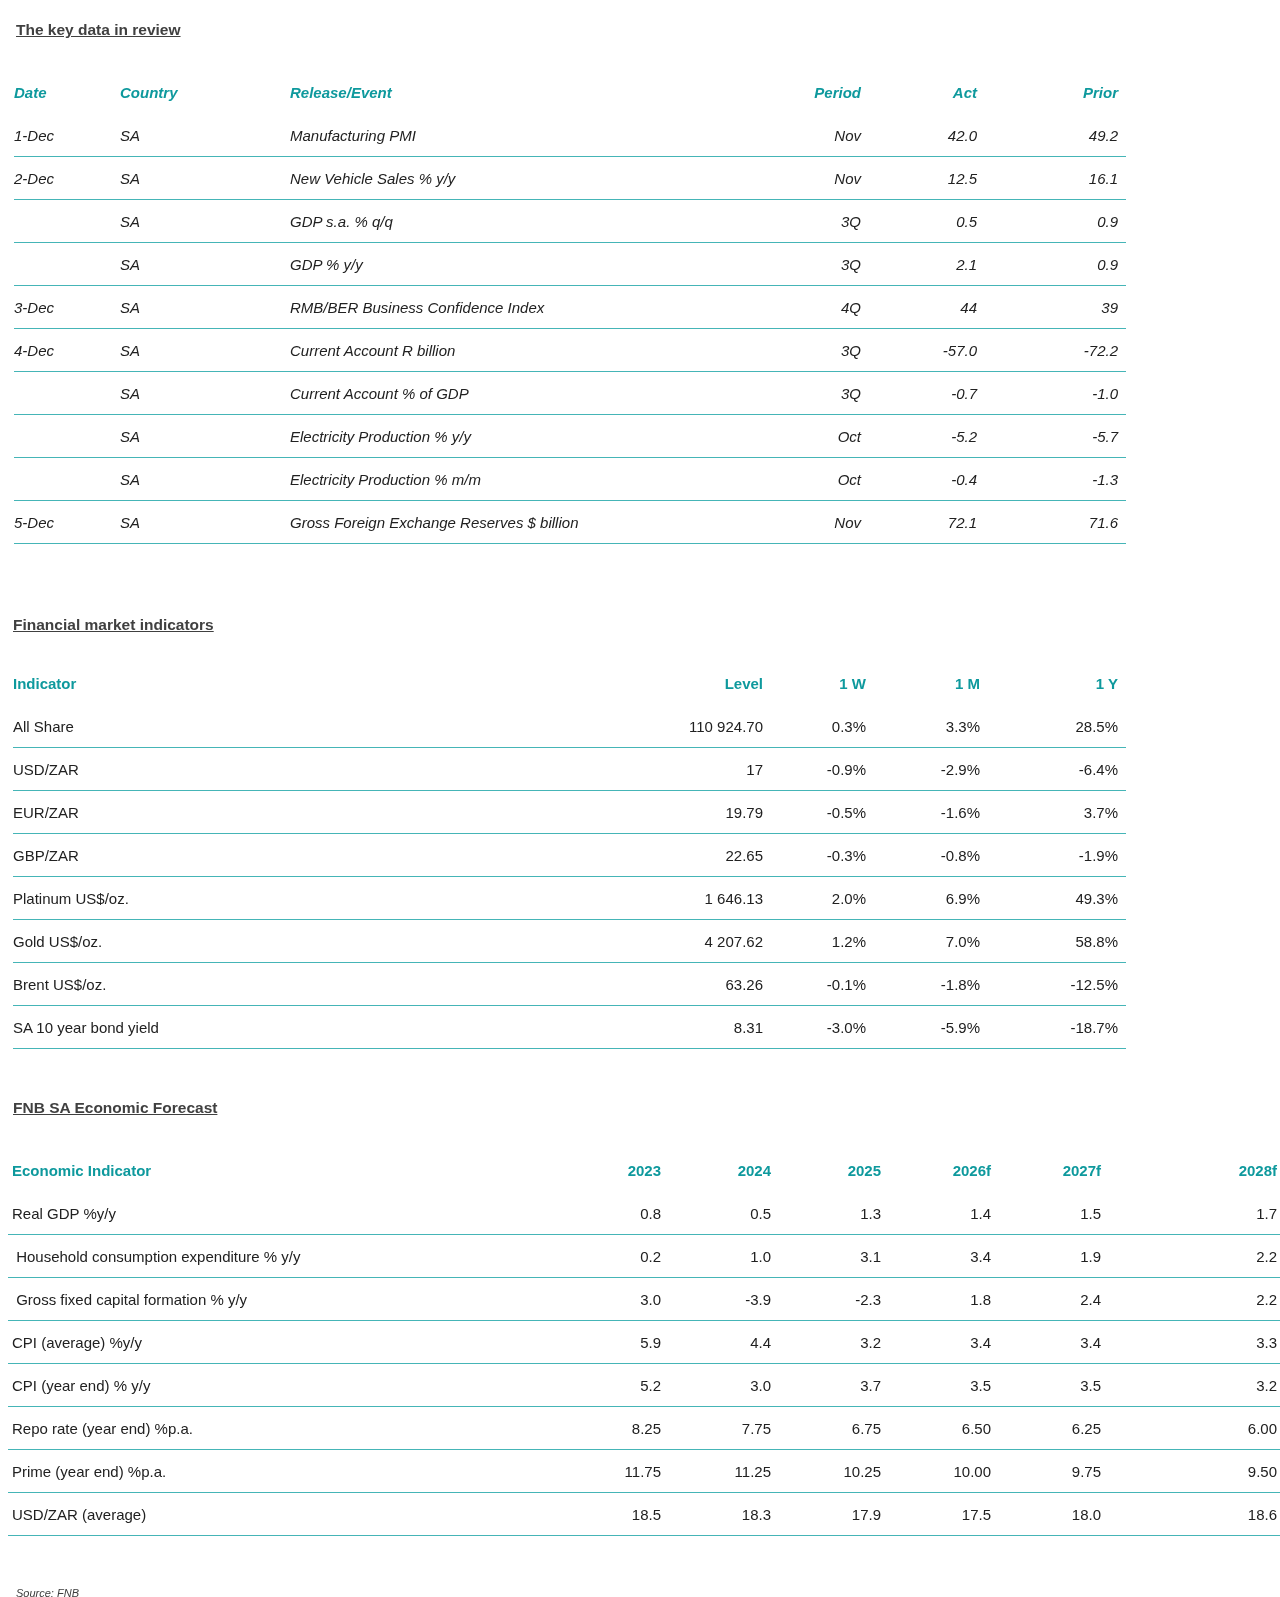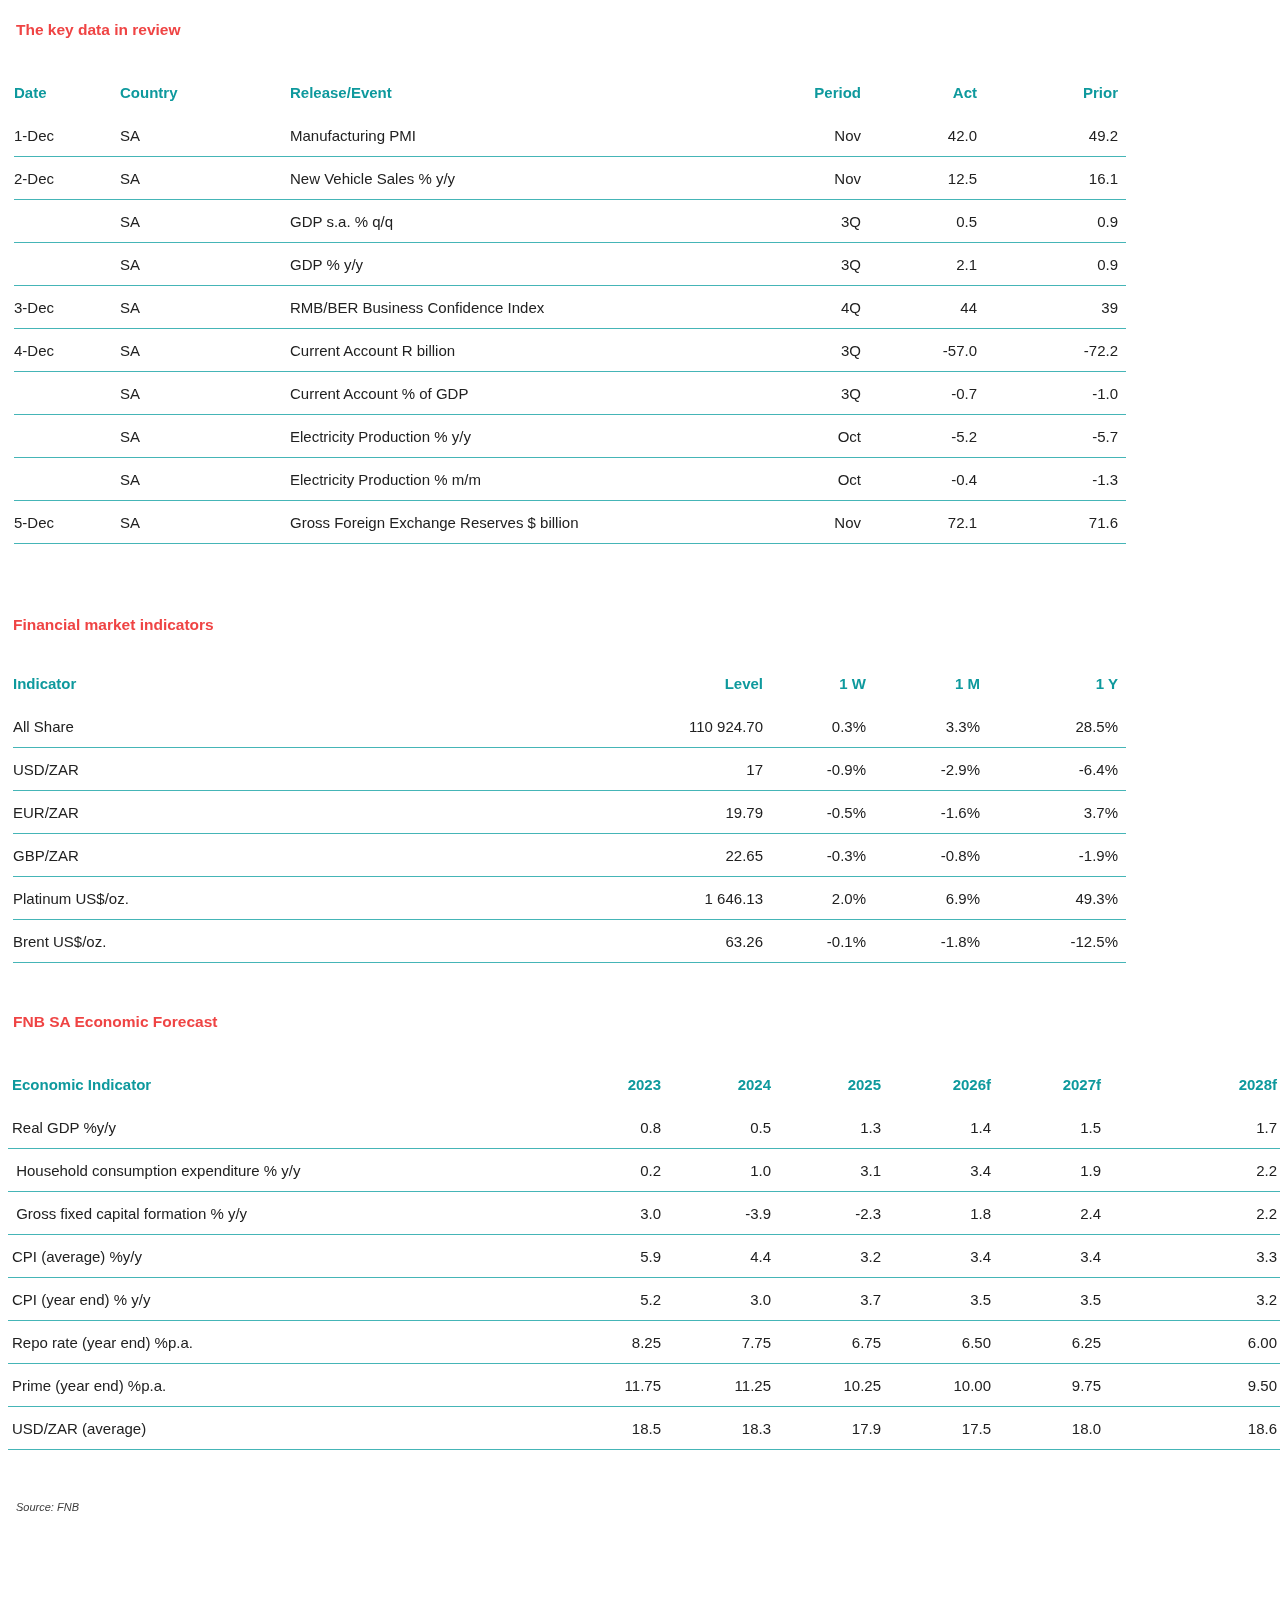--- a/index.html
+++ b/index.html
@@ -10,22 +10,23 @@
     height: 1597px;
     overflow: hidden;
     font-family: "Liberation Sans", sans-serif;
     color: #1f1f1f;
   }
   .page { position: relative; width: 1280px; height: 1597px; }
 
   .section-title {
     font-size: 15.5px;
     font-weight: bold;
-    color: #ef4444;
+    color: #404040;
     line-height: 18px;
+    text-decoration: underline;
   }
   #title-1 { margin: 21px 0 0 16px; }
   #title-2 { margin: 72px 0 0 13px; }
   #title-3 { margin: 50px 0 0 13px; }
 
   table {
     border-collapse: collapse;
     table-layout: fixed;
     font-size: 15px;
   }
@@ -40,21 +41,21 @@
     height: 42px;
     vertical-align: middle;
     padding: 0;
     border-bottom: 1.5px solid #45b5b7;
     color: #212121;
   }
   th.al { text-align: left; }
   th.ar, td.ar { text-align: right; }
 
   
-  #table-key-data { margin: 31px 0 0 14px; width: 1104px; }
+  #table-key-data { margin: 31px 0 0 14px; width: 1104px; font-style: italic; }
   #table-key-data th:nth-child(1), #table-key-data td:nth-child(1) { width: 106px; }
   #table-key-data th:nth-child(2), #table-key-data td:nth-child(2) { width: 170px; }
   #table-key-data th:nth-child(3), #table-key-data td:nth-child(3) { width: 420px; }
   #table-key-data th:nth-child(4), #table-key-data td:nth-child(4) { width: 151px; }
   #table-key-data th:nth-child(5), #table-key-data td:nth-child(5) { width: 116px; }
   #table-key-data th:nth-child(6), #table-key-data td:nth-child(6) { width: 141px; padding-right: 8px; }
 
   
   #table-fin-markets { margin: 27px 0 8px 13px; width: 1105px; }
   #table-fin-markets th:nth-child(1), #table-fin-markets td:nth-child(1) { width: 490px; }
@@ -224,25 +225,39 @@
           <td class="ar">-1.9%</td>
         </tr>
         <tr>
           <td class="al">Platinum US$/oz.</td>
           <td class="ar">1 646.13</td>
           <td class="ar">2.0%</td>
           <td class="ar">6.9%</td>
           <td class="ar">49.3%</td>
         </tr>
         <tr>
+          <td class="al">Gold US$/oz.</td>
+          <td class="ar">4 207.62</td>
+          <td class="ar">1.2%</td>
+          <td class="ar">7.0%</td>
+          <td class="ar">58.8%</td>
+        </tr>
+        <tr>
           <td class="al">Brent US$/oz.</td>
           <td class="ar">63.26</td>
           <td class="ar">-0.1%</td>
           <td class="ar">-1.8%</td>
           <td class="ar">-12.5%</td>
+        </tr>
+        <tr>
+          <td class="al">SA 10 year bond yield</td>
+          <td class="ar">8.31</td>
+          <td class="ar">-3.0%</td>
+          <td class="ar">-5.9%</td>
+          <td class="ar">-18.7%</td>
         </tr>
       </tbody>
   </table>
 
   <div id="title-3" class="section-title">FNB SA Economic Forecast</div>
 
   <table id="table-forecast">
     <thead>
       <tr>
         <th class="al">Economic Indicator</th>

